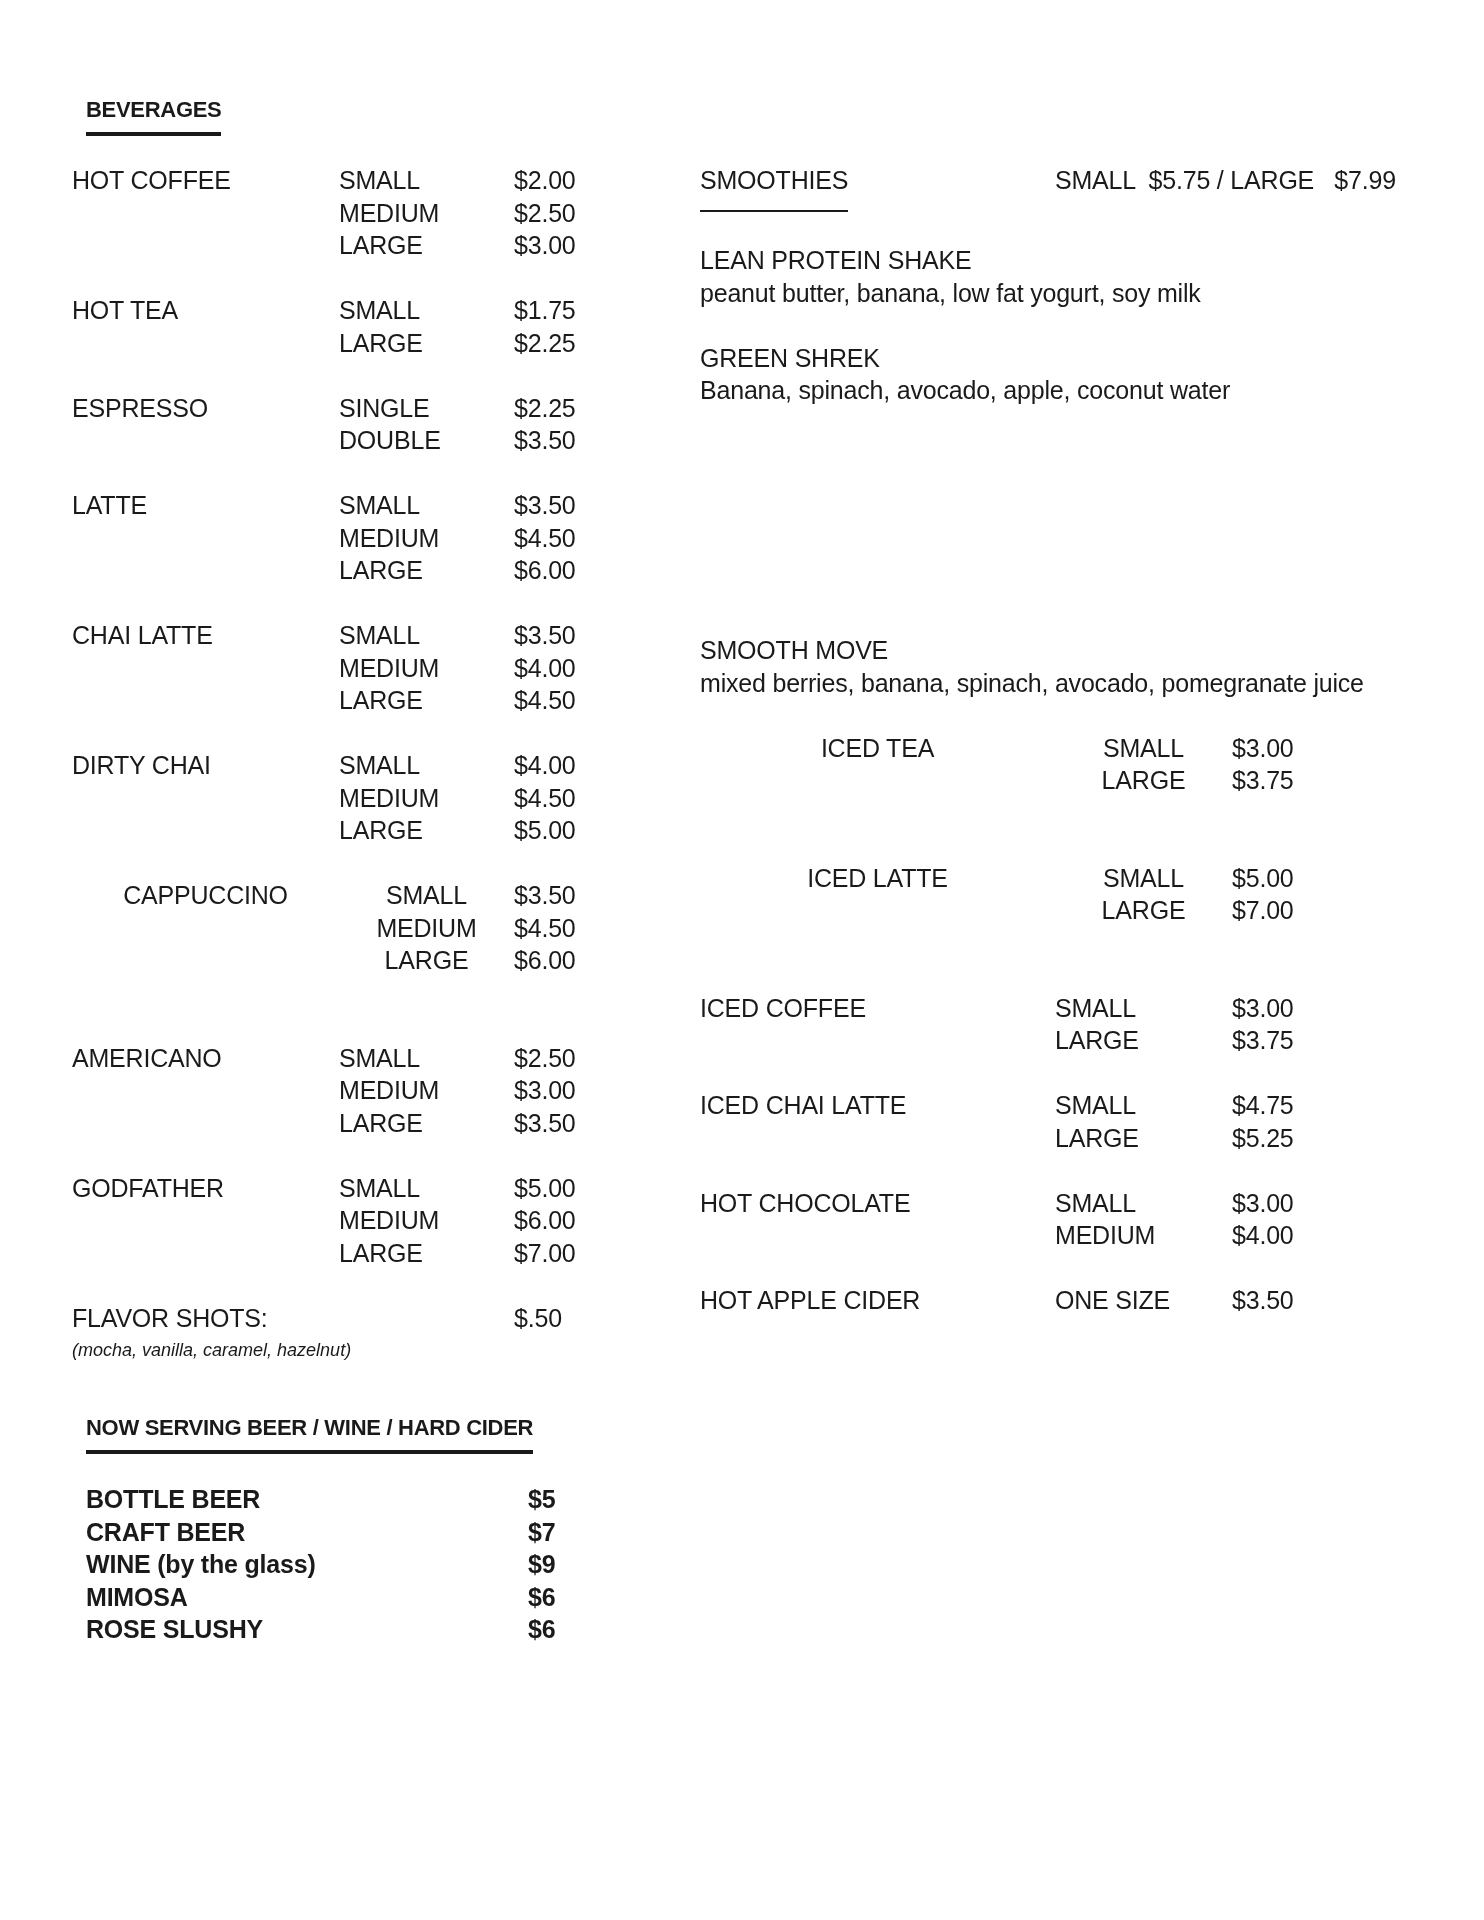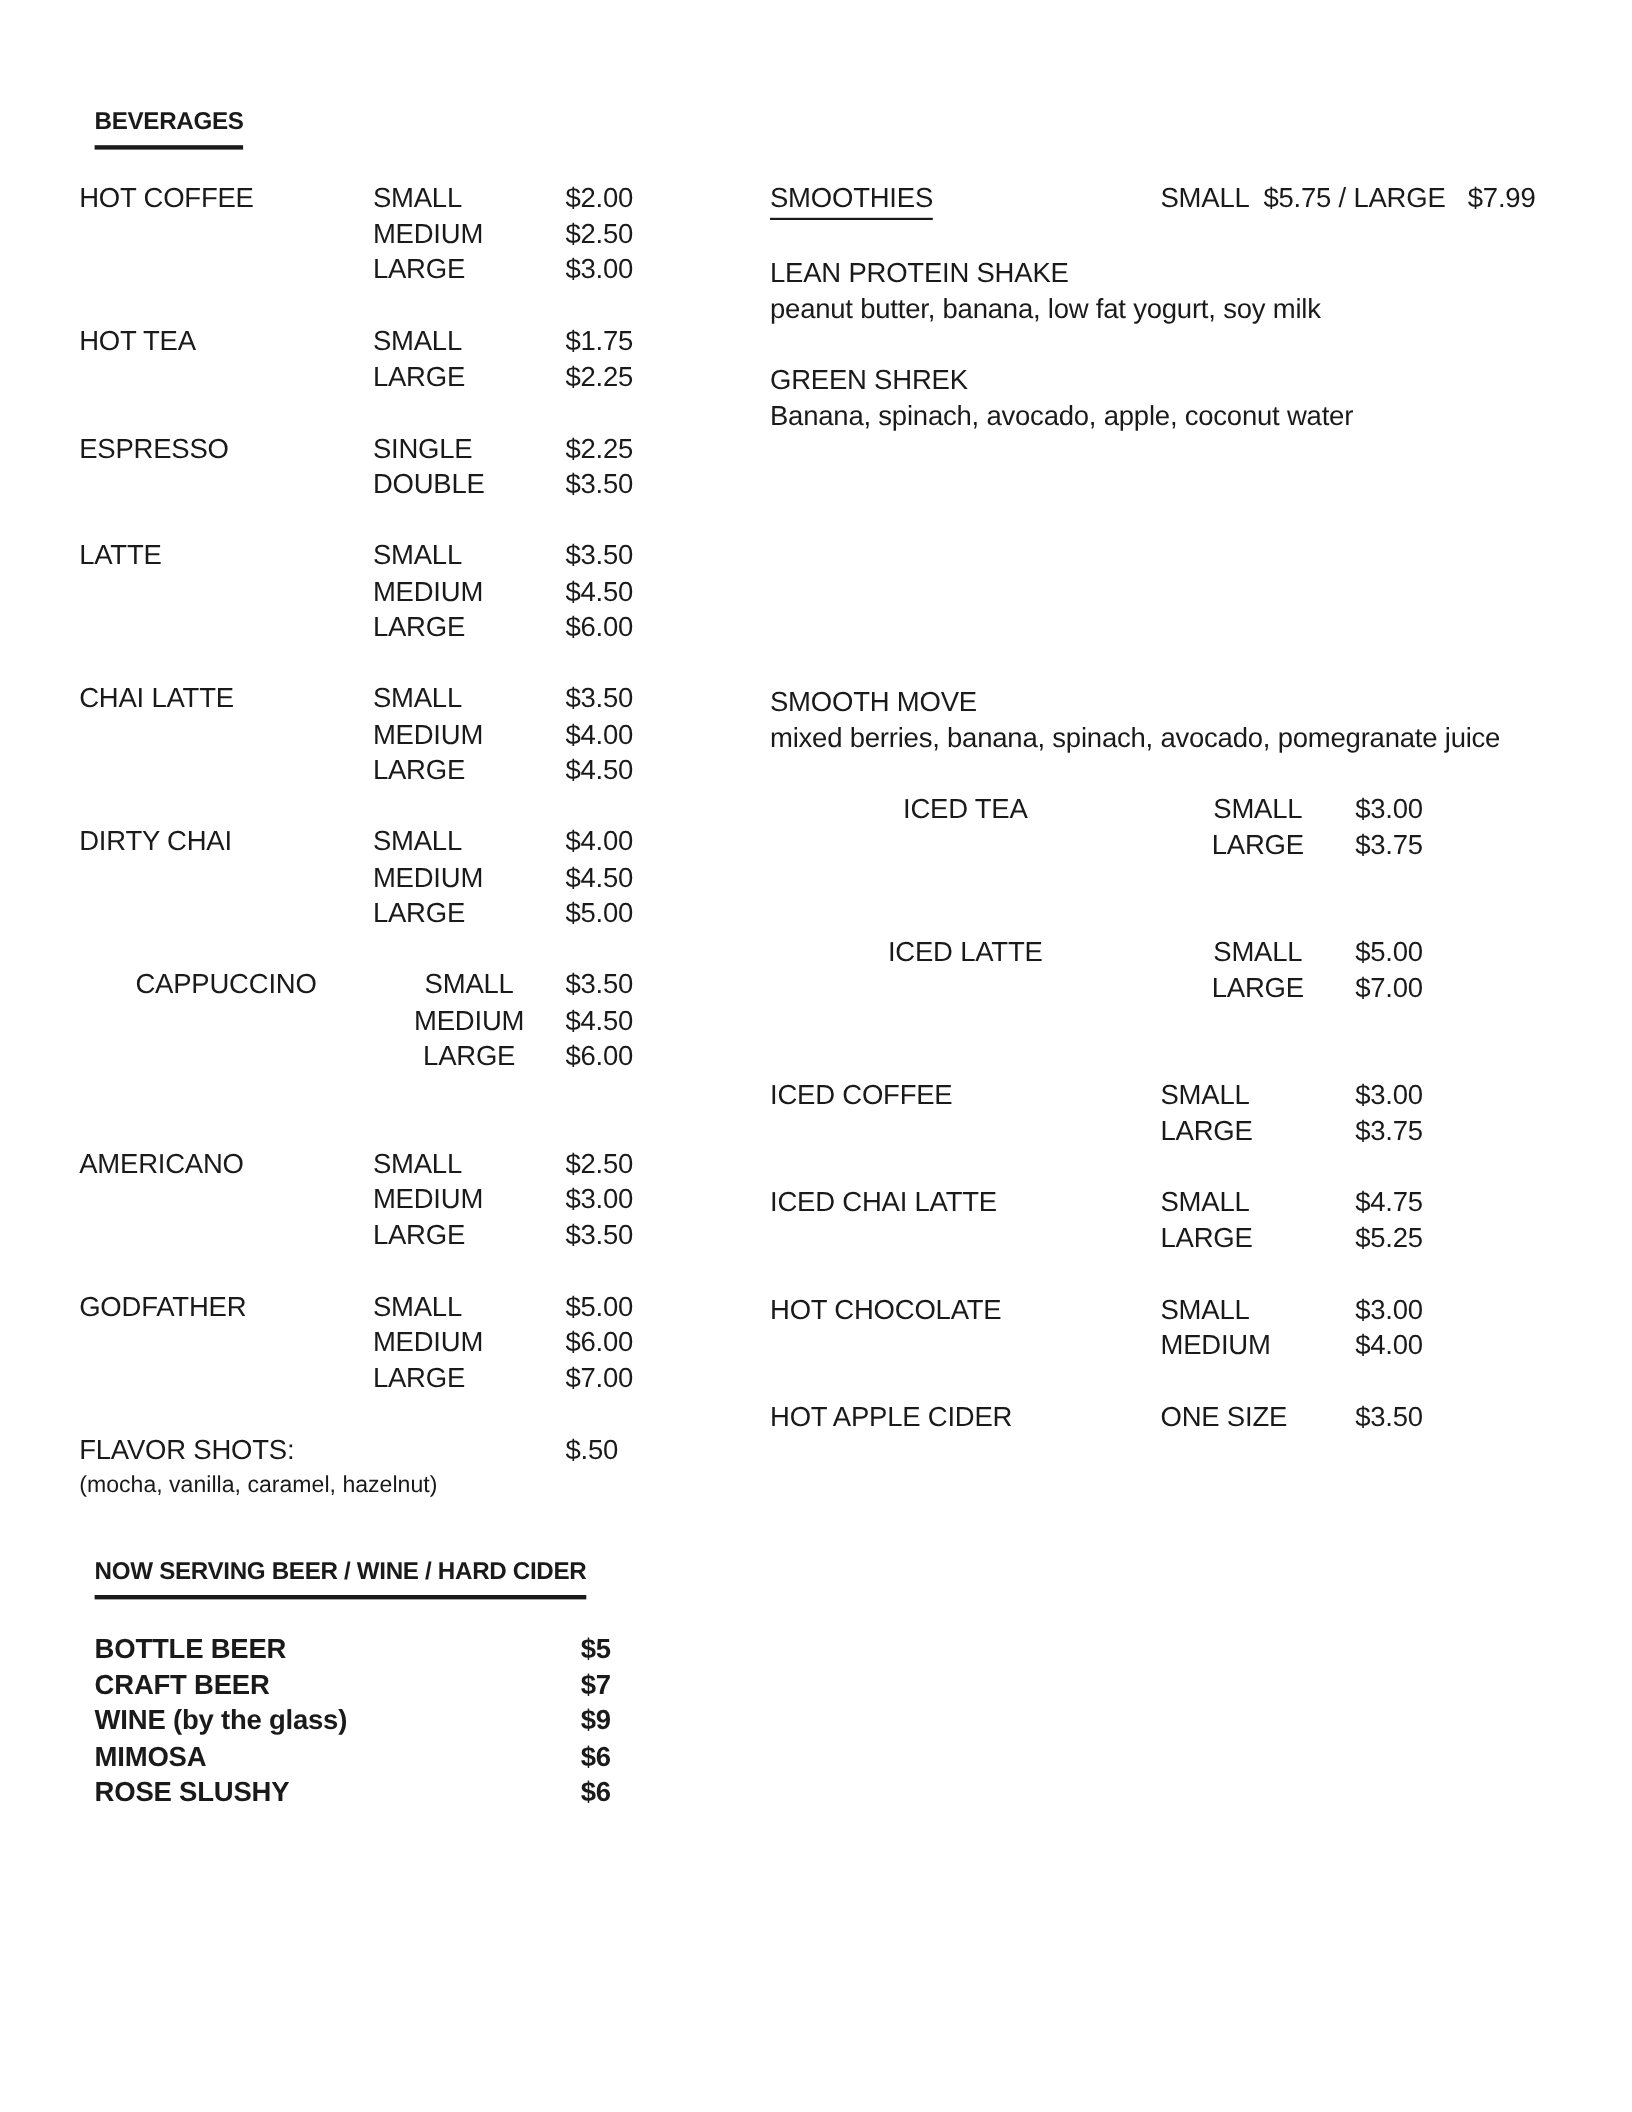--- a/index.html
+++ b/index.html
@@ -31,23 +31,23 @@
   .c2 { width:175px; flex:none; }
   .c3 { flex:none; }
   .r1 { width:355px; flex:none; }
   .r2 { width:177px; flex:none; }
   .r3 { flex:none; }
 
   .item    { margin-bottom:32.5px; }
   .item.gap2 { margin-bottom:65px;text-align:center; }
   .item.last { margin-bottom:0; }
 
-  .note { font-size:21px; letter-spacing:0; }
+  .note { font-size:18px; font-style:italic; letter-spacing:0; }
 
-  .sm-title { border-bottom:2px solid #1a1a1a; padding-bottom:1px; display:inline-block; }
+  .sm-title { border-bottom:2px solid #1a1a1a; padding-bottom:13px; display:inline-block; }
   .sm-item { margin-bottom:32.5px; }
   .sm-item.big-gap { margin-bottom:227.5px; }
 
   
   #alcohol-list { left:86px; top:1483px; font-weight:700; }
   .bname { width:442px; flex:none; }
   .bprice { flex:none; }
 </style>
 </head>
 <body>

